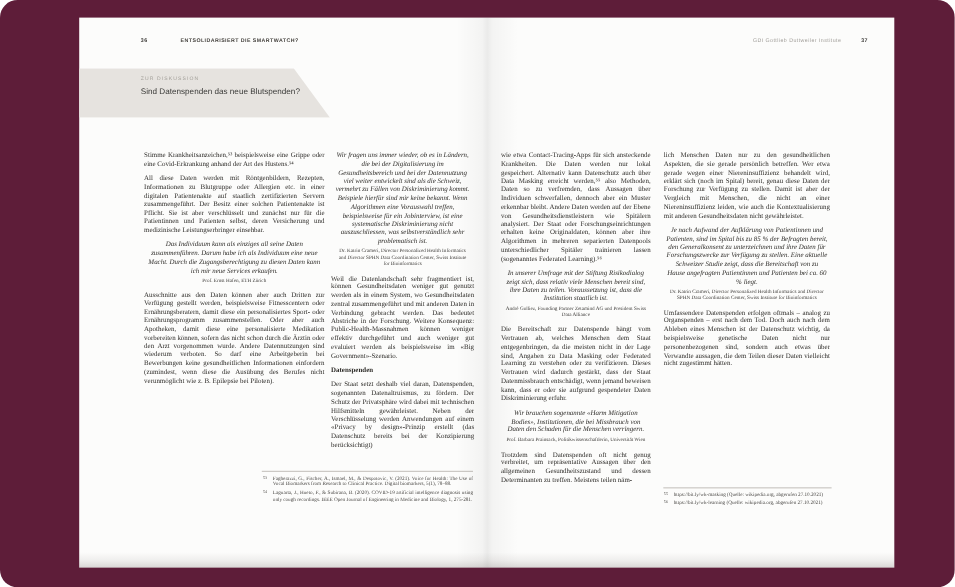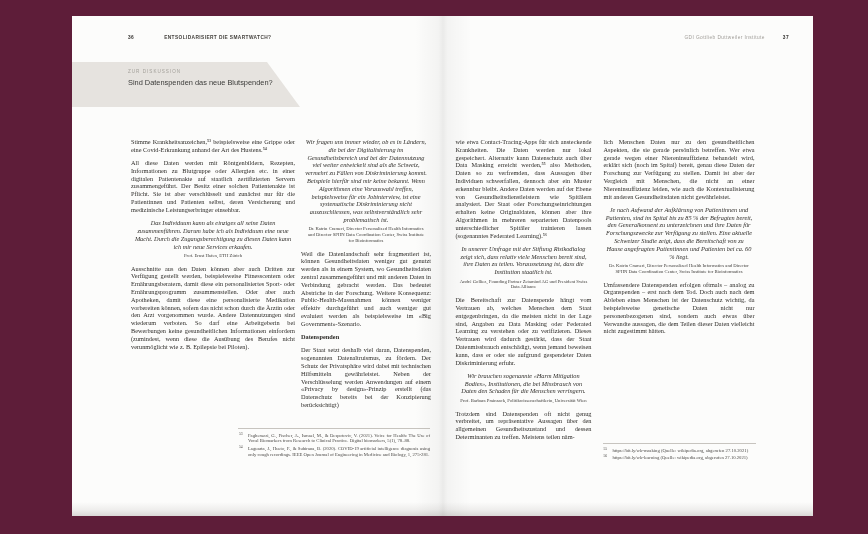--- a/index.html
+++ b/index.html
@@ -1,17 +1,17 @@
 <!DOCTYPE html>
 <html lang="de"><head>
 <meta charset="utf-8">
 <style>
   html,body{margin:0;padding:0;}
   body{width:868px;height:534px;overflow:hidden;font-family:"Liberation Serif","DejaVu Serif",serif;}
-  .stage{position:relative;width:868px;height:534px;background:#5e1d39;}
+  .stage{position:relative;width:868px;height:534px;background:#5e1d39;border-radius:16px;}
   .spread{position:absolute;left:72px;top:16px;width:741px;height:500px;background:#fcfcfb;display:flex;}
   .spread::after{content:"";position:absolute;left:0;right:0;bottom:0;height:14px;
     background:linear-gradient(to bottom,rgba(60,50,45,0) 0%,rgba(60,50,45,0.07) 55%,rgba(60,50,45,0.18) 100%);pointer-events:none;}
   .spine{position:absolute;top:0;bottom:0;left:50%;width:56px;transform:translateX(-50%);
     background:linear-gradient(to right,rgba(0,0,0,0) 0%,rgba(0,0,0,0.035) 42%,rgba(0,0,0,0.07) 50%,rgba(0,0,0,0.035) 58%,rgba(0,0,0,0) 100%);pointer-events:none;}
   .page{position:relative;width:370.5px;height:500px;}
 
   
   .runhead{position:absolute;top:19px;font-family:"Liberation Sans",sans-serif;font-size:4.8px;letter-spacing:0.4px;white-space:nowrap;}
   .runhead-left{left:56px;color:#45423e;font-weight:bold;}

